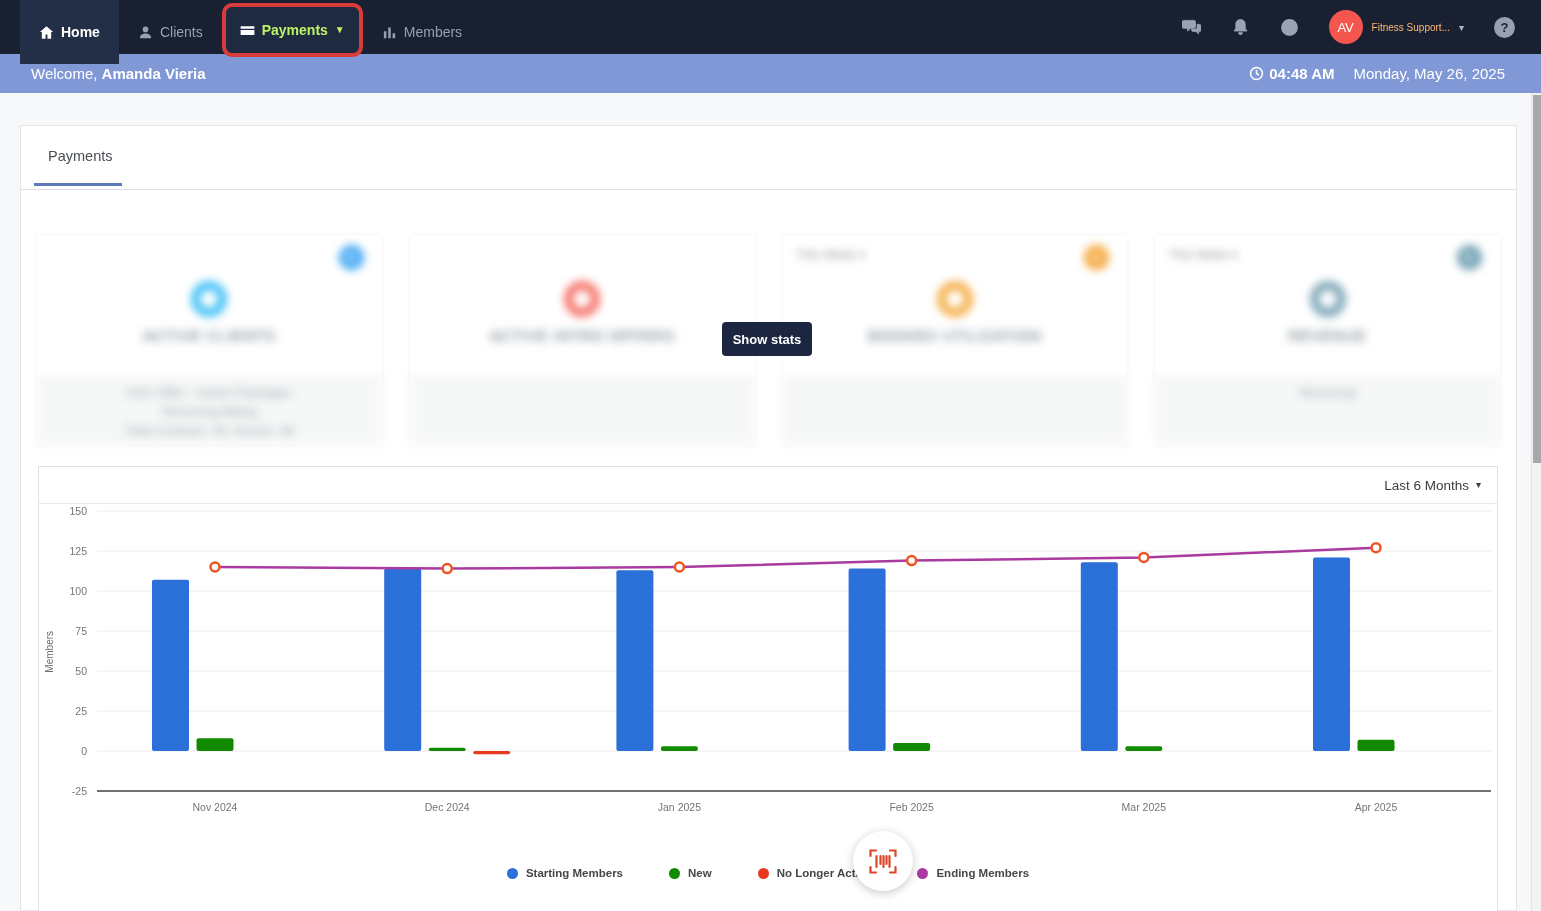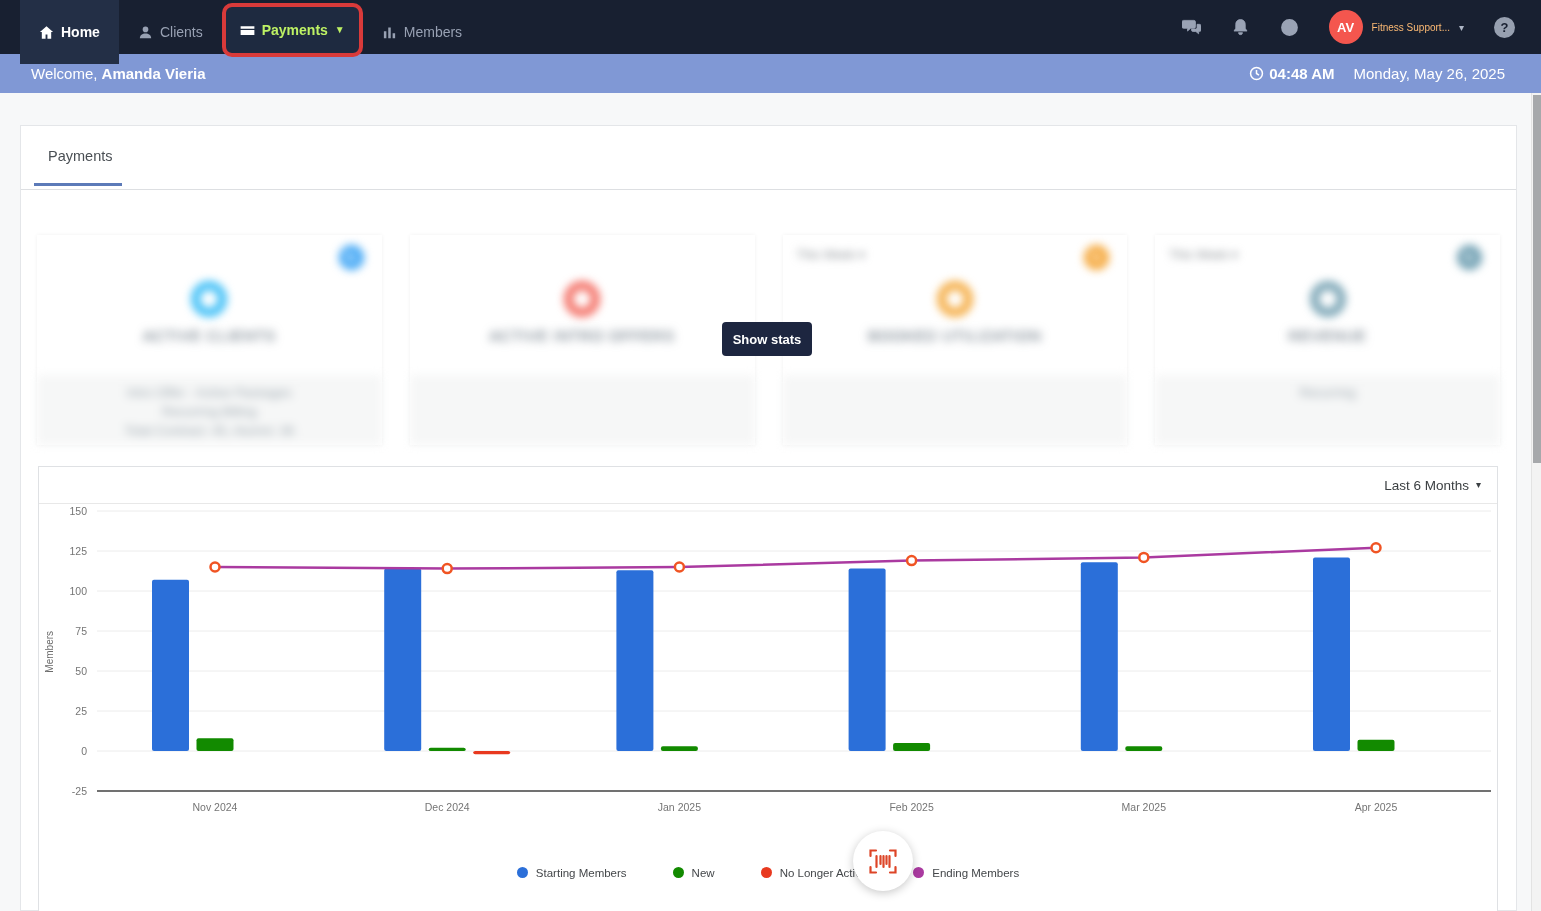--- a/index.html
+++ b/index.html
@@ -17,21 +17,21 @@
   .nav-item.active { background:#232f46; color:#ffffff; font-weight:bold; }
   .nav-item.active svg { fill:#ffffff; }
   .payments-box { border:4px solid #d93a3a; border-radius:10px; background:#1e2a40;
                   margin-top:3px; height:54px; align-self:flex-start; display:flex; align-items:center; }
   .payments-box .nav-item { color:#bef264; font-weight:bold; height:46px; padding:0 14px; }
   .payments-box .nav-item svg { fill:#ffffff; }
   .caret { font-size:10px; line-height:1; }
   .nav-right { display:flex; align-items:center; gap:30px; padding-right:26px; }
   .nav-right .tool-icon svg { width:19px; height:19px; fill:#9aa3b5; stroke:#9aa3b5; display:block; }
   .avatar-group { display:flex; align-items:center; gap:9px; cursor:pointer; }
-  .avatar { width:34px; height:34px; border-radius:50%; color:#fff; font-weight:bold; font-size:13px;
+  .avatar { width:34px; height:34px; border-radius:50%; color:#fff; font-weight:normal; font-size:13px;
             display:flex; align-items:center; justify-content:center; }
   .account-name { color:#fdba74; font-size:10px; }
   .account-caret { color:#aeb6c6; font-size:10px; }
   .help-circle { width:21px; height:21px; border-radius:50%; background:#97a0b0; color:#182031;
                  font-weight:bold; font-size:13px; display:flex; align-items:center; justify-content:center; cursor:pointer; }
 
   
   .welcome-bar { position:absolute; left:0; top:54px; width:1541px; height:39px; background:#8098d5;
                  color:#fff; display:flex; align-items:center; justify-content:space-between;
                  padding:0 36px 0 31px; font-size:15px; z-index:19; }
@@ -73,21 +73,21 @@
                   justify-content:flex-end; padding-right:16px;text-align:right; }
   .range-select { font-size:13.5px; color:#3c4043; display:flex; align-items:center; gap:7px; cursor:pointer; }
   .chart-title-row { position:relative; height:38px; }
   .chart-title { position:absolute; left:0; right:0; top:9px; text-align:center; font-size:14px;
                  font-weight:bold; color:#2f3337; }
   .hamburger { position:absolute; right:18px; top:11px; width:18px; cursor:pointer; }
   .hamburger span { display:block; height:3px; background:#55585c; margin-bottom:3px; }
   svg.chart text { font-family:"Liberation Sans", sans-serif; }
   .chart-legend { position:absolute; left:0; width:100%; top:400px; display:flex;
                   justify-content:center; gap:46px; }
-  .lg-item { display:flex; align-items:flex-start; gap:8px; font-size:11.5px; color:#44474a; cursor:pointer; }
+  .lg-item { display:flex; align-items:flex-end; gap:8px; font-size:11.5px; color:#44474a; cursor:pointer;font-weight:bold; }
   .lg-dot { width:11px; height:11px; border-radius:50%; display:inline-block; }
 
   
   .fab { position:absolute; left:853px; top:831px; width:60px; height:60px; border-radius:50%;
          background:#fff; box-shadow:0 2px 10px rgba(0,0,0,0.22); display:flex; align-items:center;
          justify-content:center; z-index:25; cursor:pointer; }
 
   
   .scrollbar-track { position:absolute; right:0; top:93px; width:10px; height:818px;
                      background:#f3f3f3; border-left:1px solid #e3e3e3; z-index:30; }

